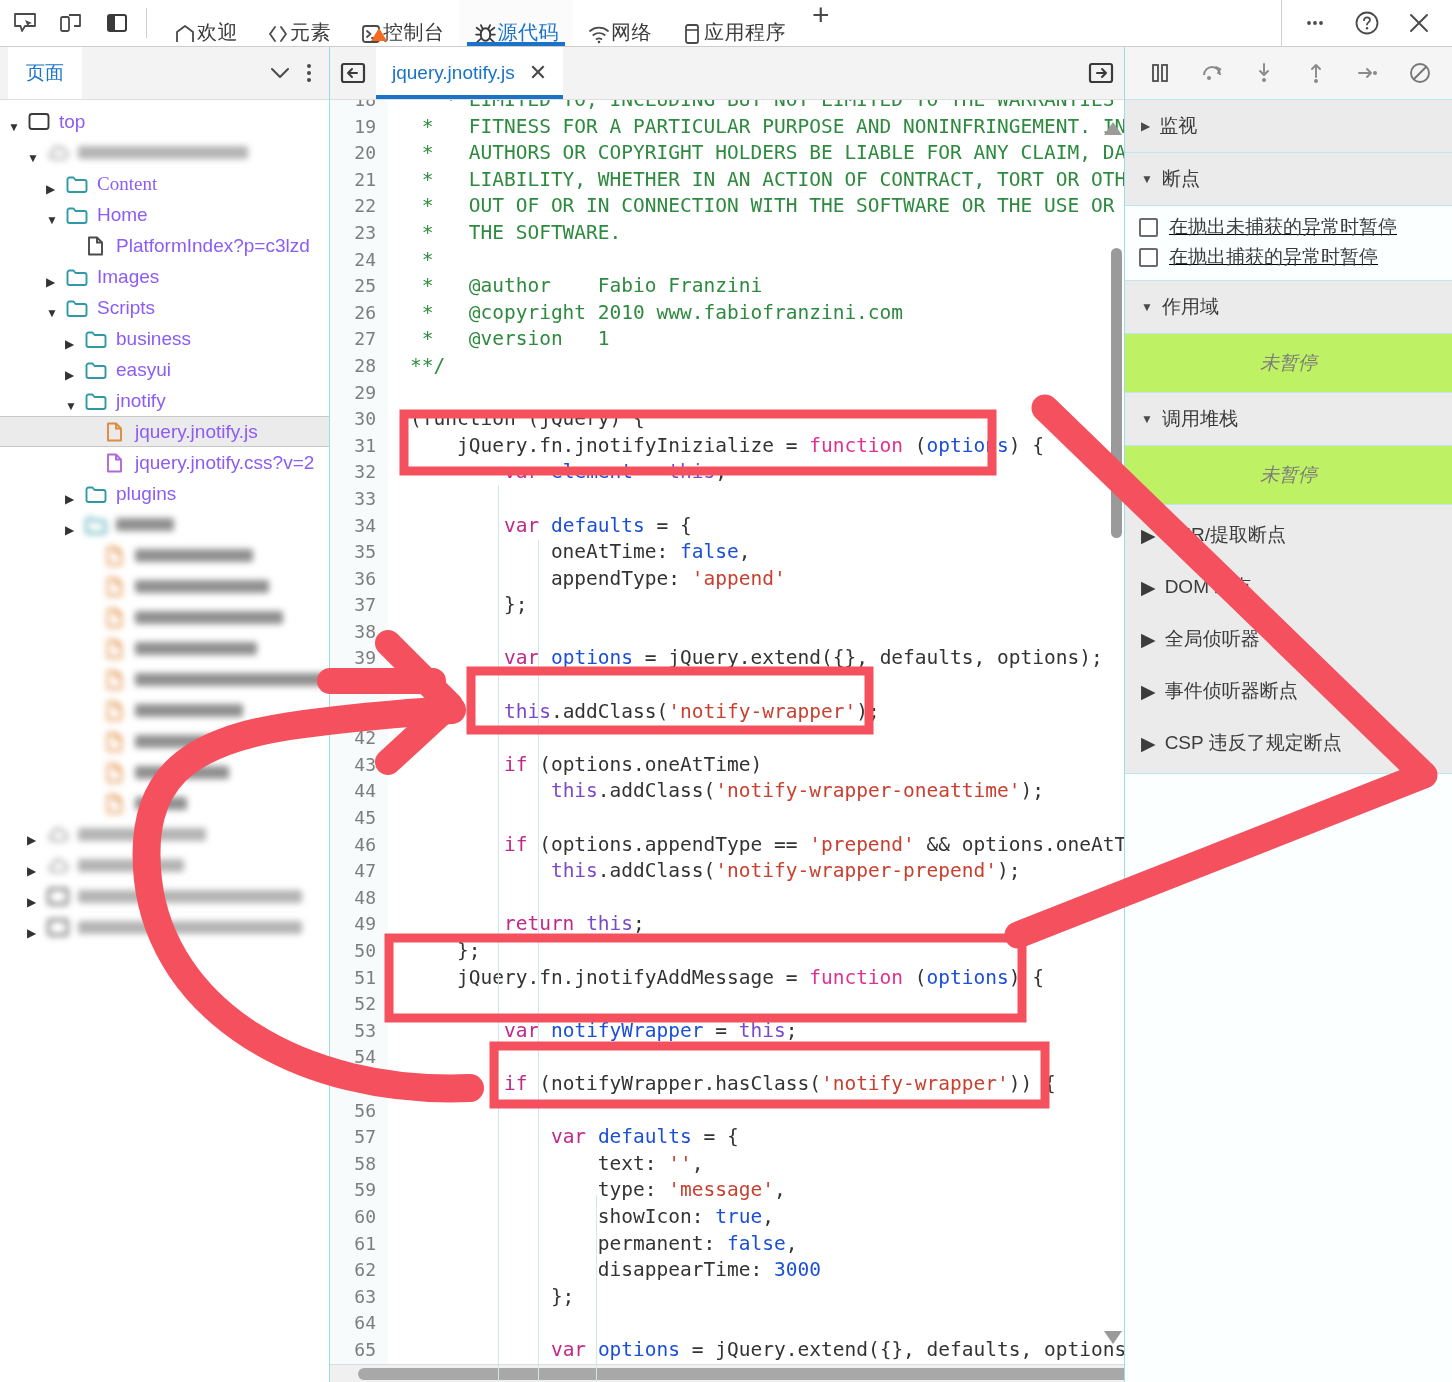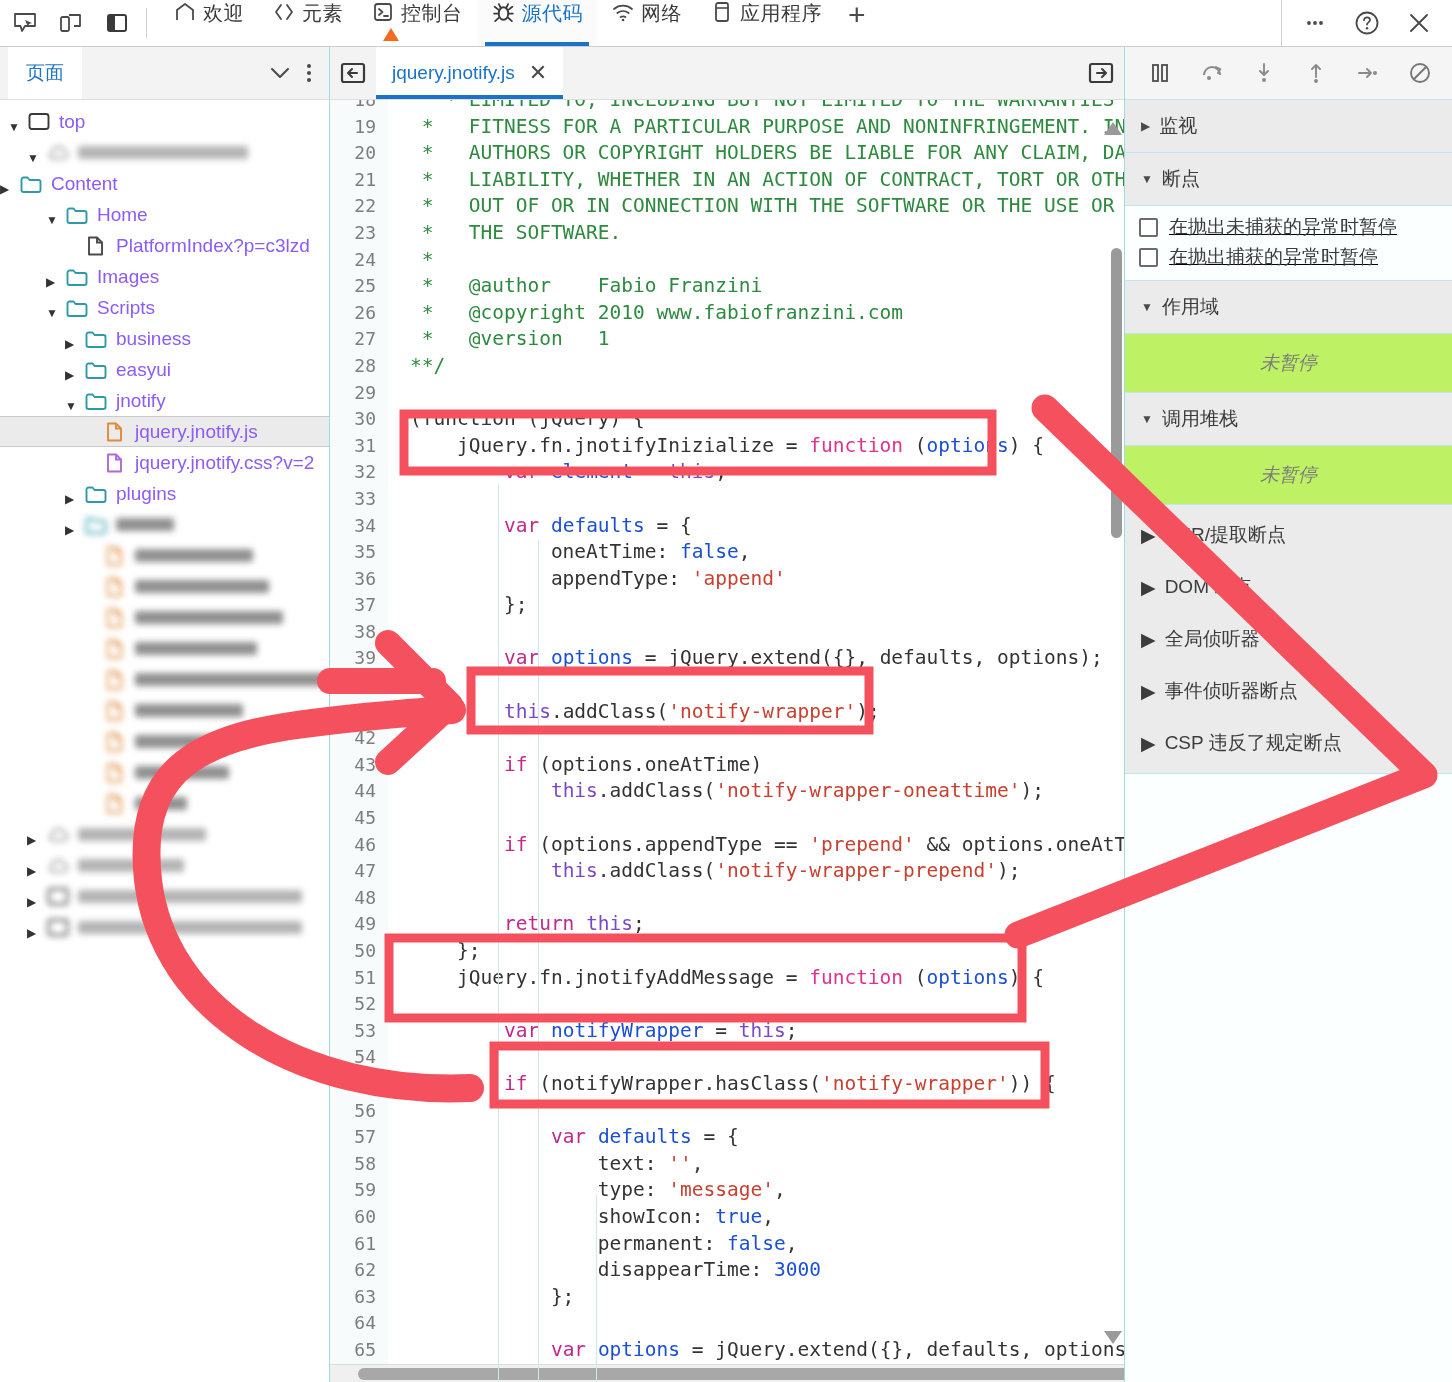--- a/index.html
+++ b/index.html
@@ -15,21 +15,21 @@
   .topbar {
     position: absolute; left: 0; top: 0; width: 1452px; height: 47px;
     background: #ffffff; border-bottom: 1px solid #cdcdcd;
     display: flex; align-items: stretch;
   }
   .tb-left { display: flex; align-items: center; padding: 0 10px; gap: 16px; }
   .tb-icon { width: 30px; height: 30px; display: flex; align-items: center; justify-content: center; cursor: pointer; }
   .tb-sep { width: 1px; background: #d0d0d0; margin: 8px 4px; }
   .tabs { display: flex; align-items: stretch; flex: 1; padding-left: 8px; }
   .tab {
-    display: flex; align-items: flex-start; gap: 6px; padding: 0 14px;
+    display: flex; align-items: flex-end; padding: 0 14px;
     font-size: 20px; color: #3b3b3b; cursor: pointer; position: relative;
   }
   .tab .tlabel { font-size: 20px; letter-spacing: 0.5px; }
   .tab.active { background: #fbfbfb; }
   .tab.active .tlabel { color: #1a73c7; }
   .tab.active::after {
     content: ""; position: absolute; left: 8px; right: 8px; bottom: 0;
     height: 4px; background: #1a73c7;
   }
   .tab .badge-tri {
@@ -259,21 +259,21 @@
               </svg></span>
             <span class="lbl">top</span>
           </div>
           <div class="row" style="padding-left: 27px;">
             <span class="tw down"></span>
             <span class="ic blur"><svg width="24" height="22" viewBox="0 0 24 22">
                 <path d="M6.5 16.5h11a4 4 0 000-8 5.5 5.5 0 00-10.6 1.4A3.4 3.4 0 006.5 16.5z" fill="none" stroke="#9a9a9a" stroke-width="1.9" stroke-linejoin="round"></path>
               </svg></span>
             <span class="bbar blur" style="width: 170px;"></span>
           </div>
-          <div class="row" style="">
+          <div class="row" style="padding-left: 46px; font-family: Liberation Serif, serif;">
             <span class="tw right"></span>
             <span class="ic"><svg width="24" height="22" viewBox="0 0 24 22">
                 <path d="M2.5 6.5a2 2 0 012-2h4l2 2.5h9a2 2 0 012 2v8a2 2 0 01-2 2h-15a2 2 0 01-2-2z" fill="none" stroke="#2e9aa8" stroke-width="1.9" stroke-linejoin="round"></path>
               </svg></span>
             <span class="lbl">Content</span>
           </div>
           <div class="row" style="padding-left: 46px;">
             <span class="tw down"></span>
             <span class="ic"><svg width="24" height="22" viewBox="0 0 24 22">
                 <path d="M2.5 6.5a2 2 0 012-2h4l2 2.5h9a2 2 0 012 2v8a2 2 0 01-2 2h-15a2 2 0 01-2-2z" fill="none" stroke="#2e9aa8" stroke-width="1.9" stroke-linejoin="round"></path>

